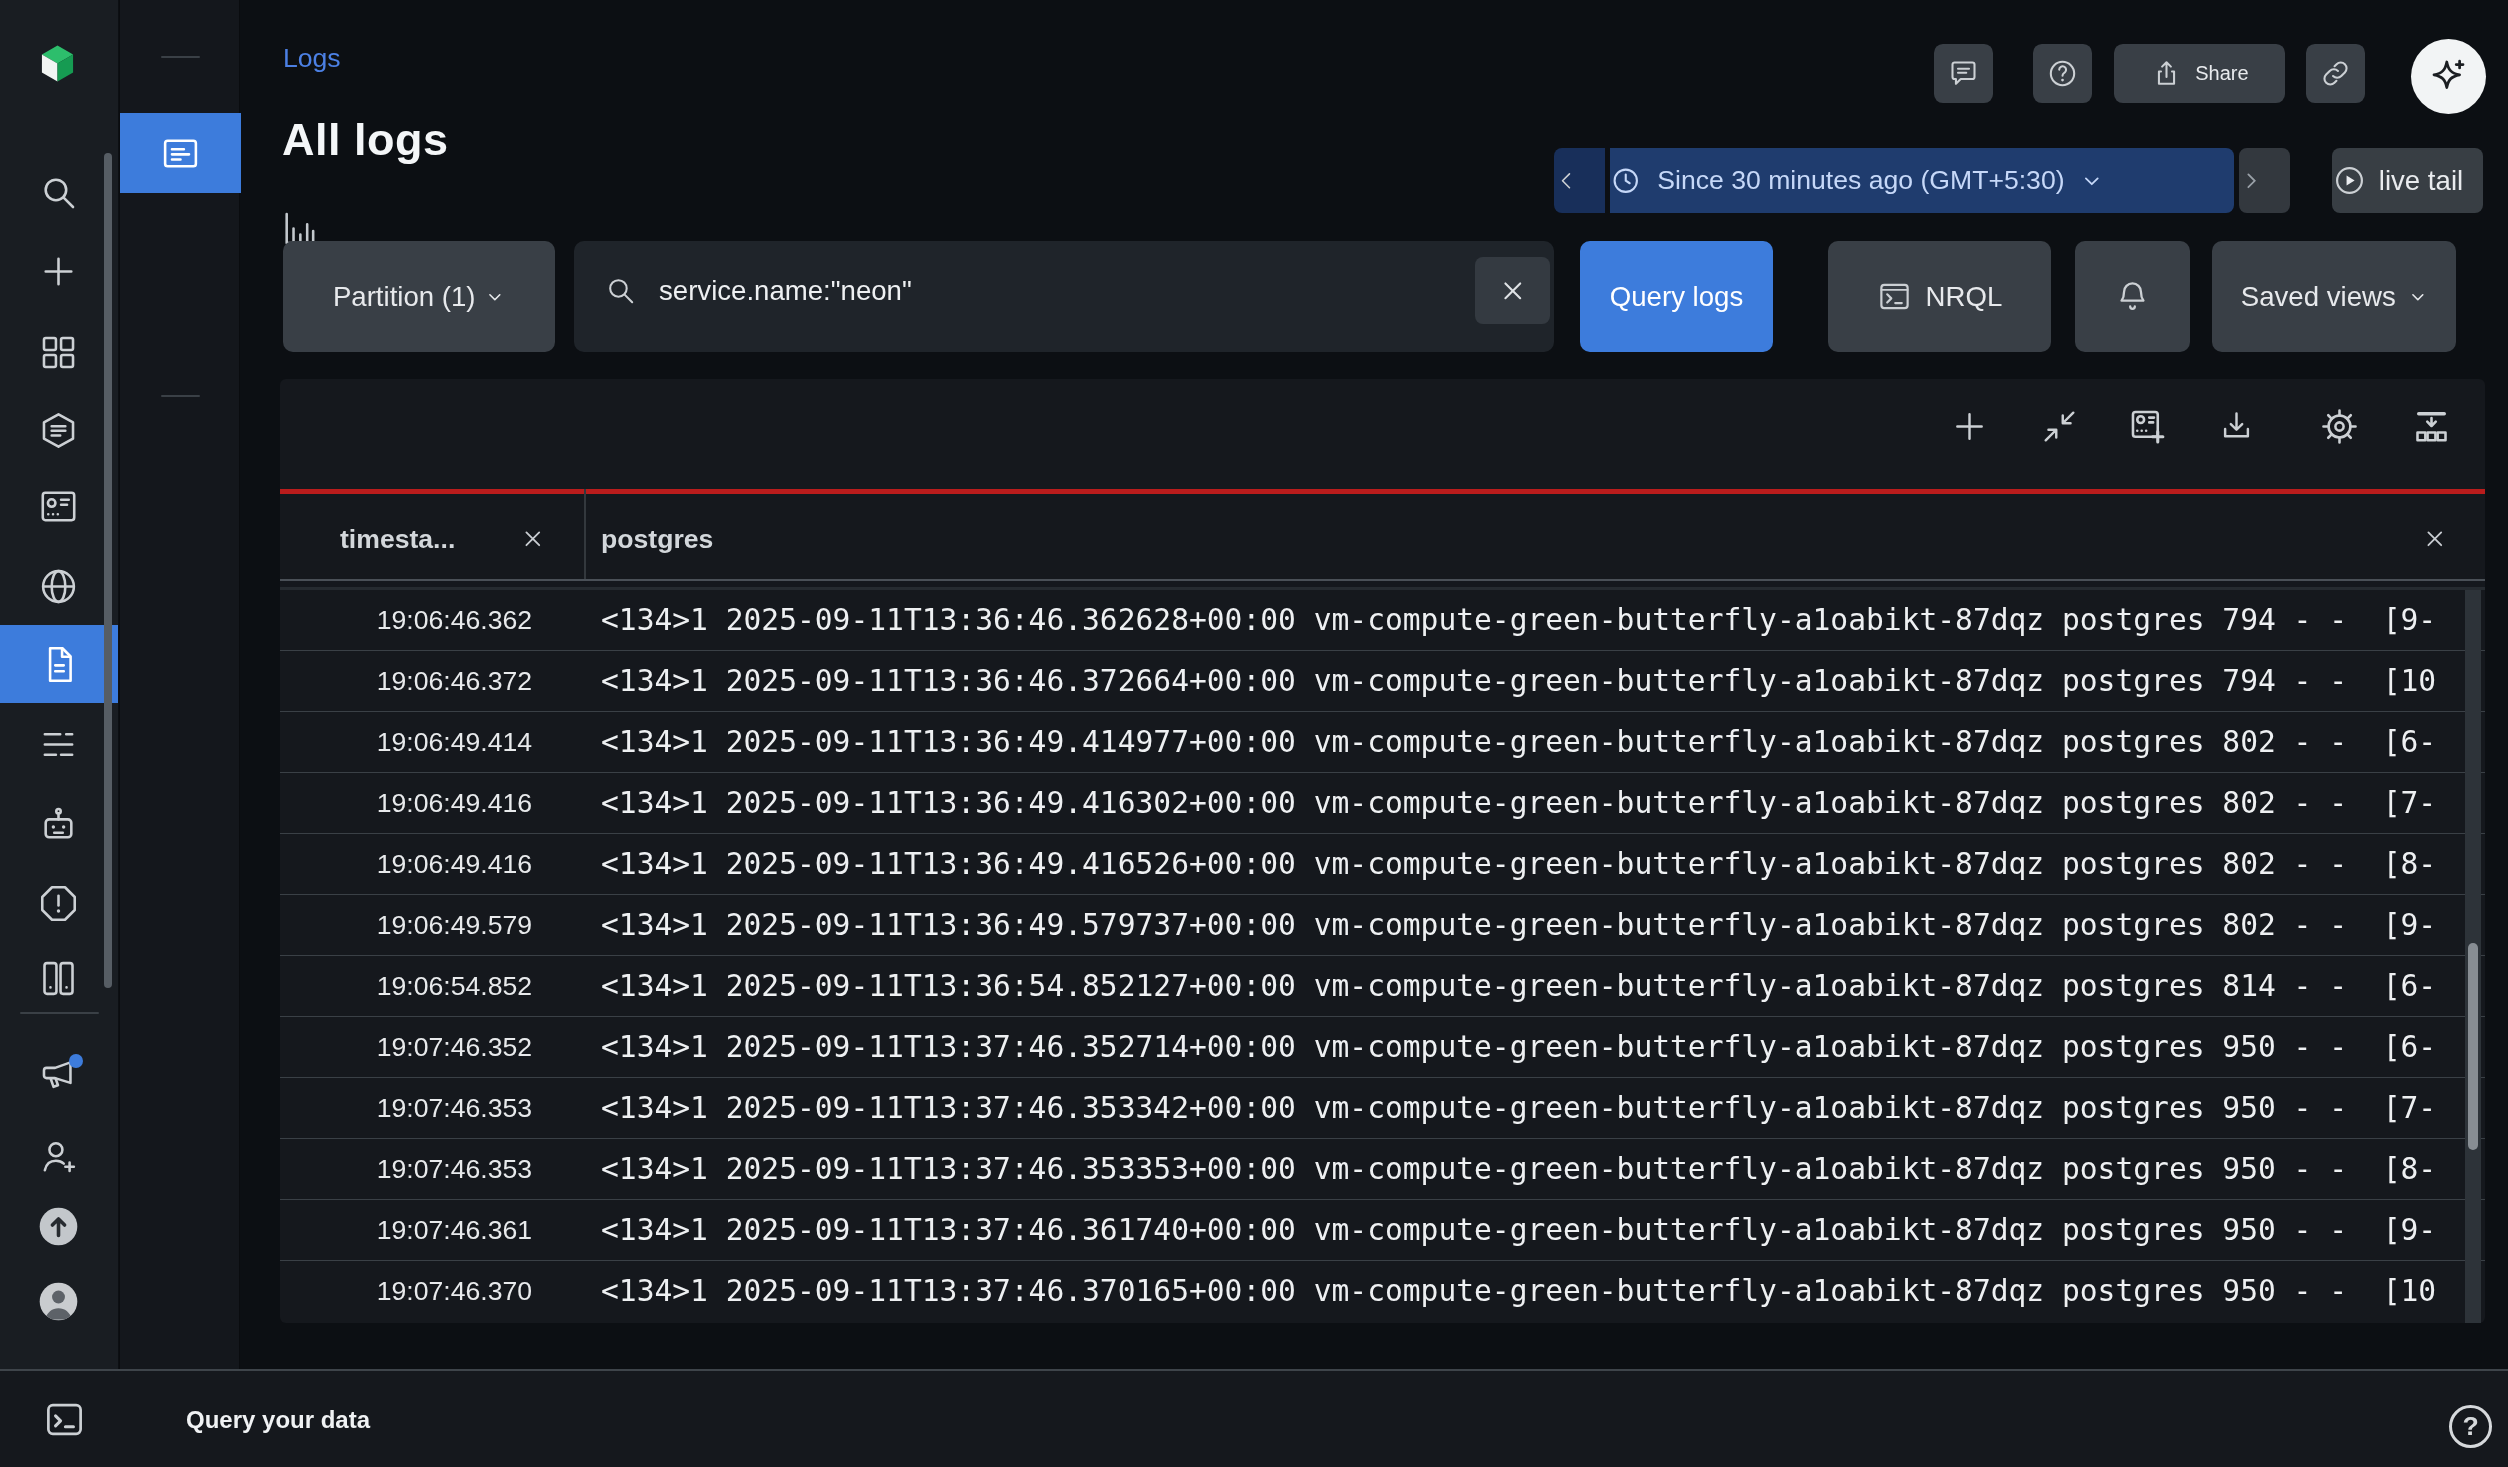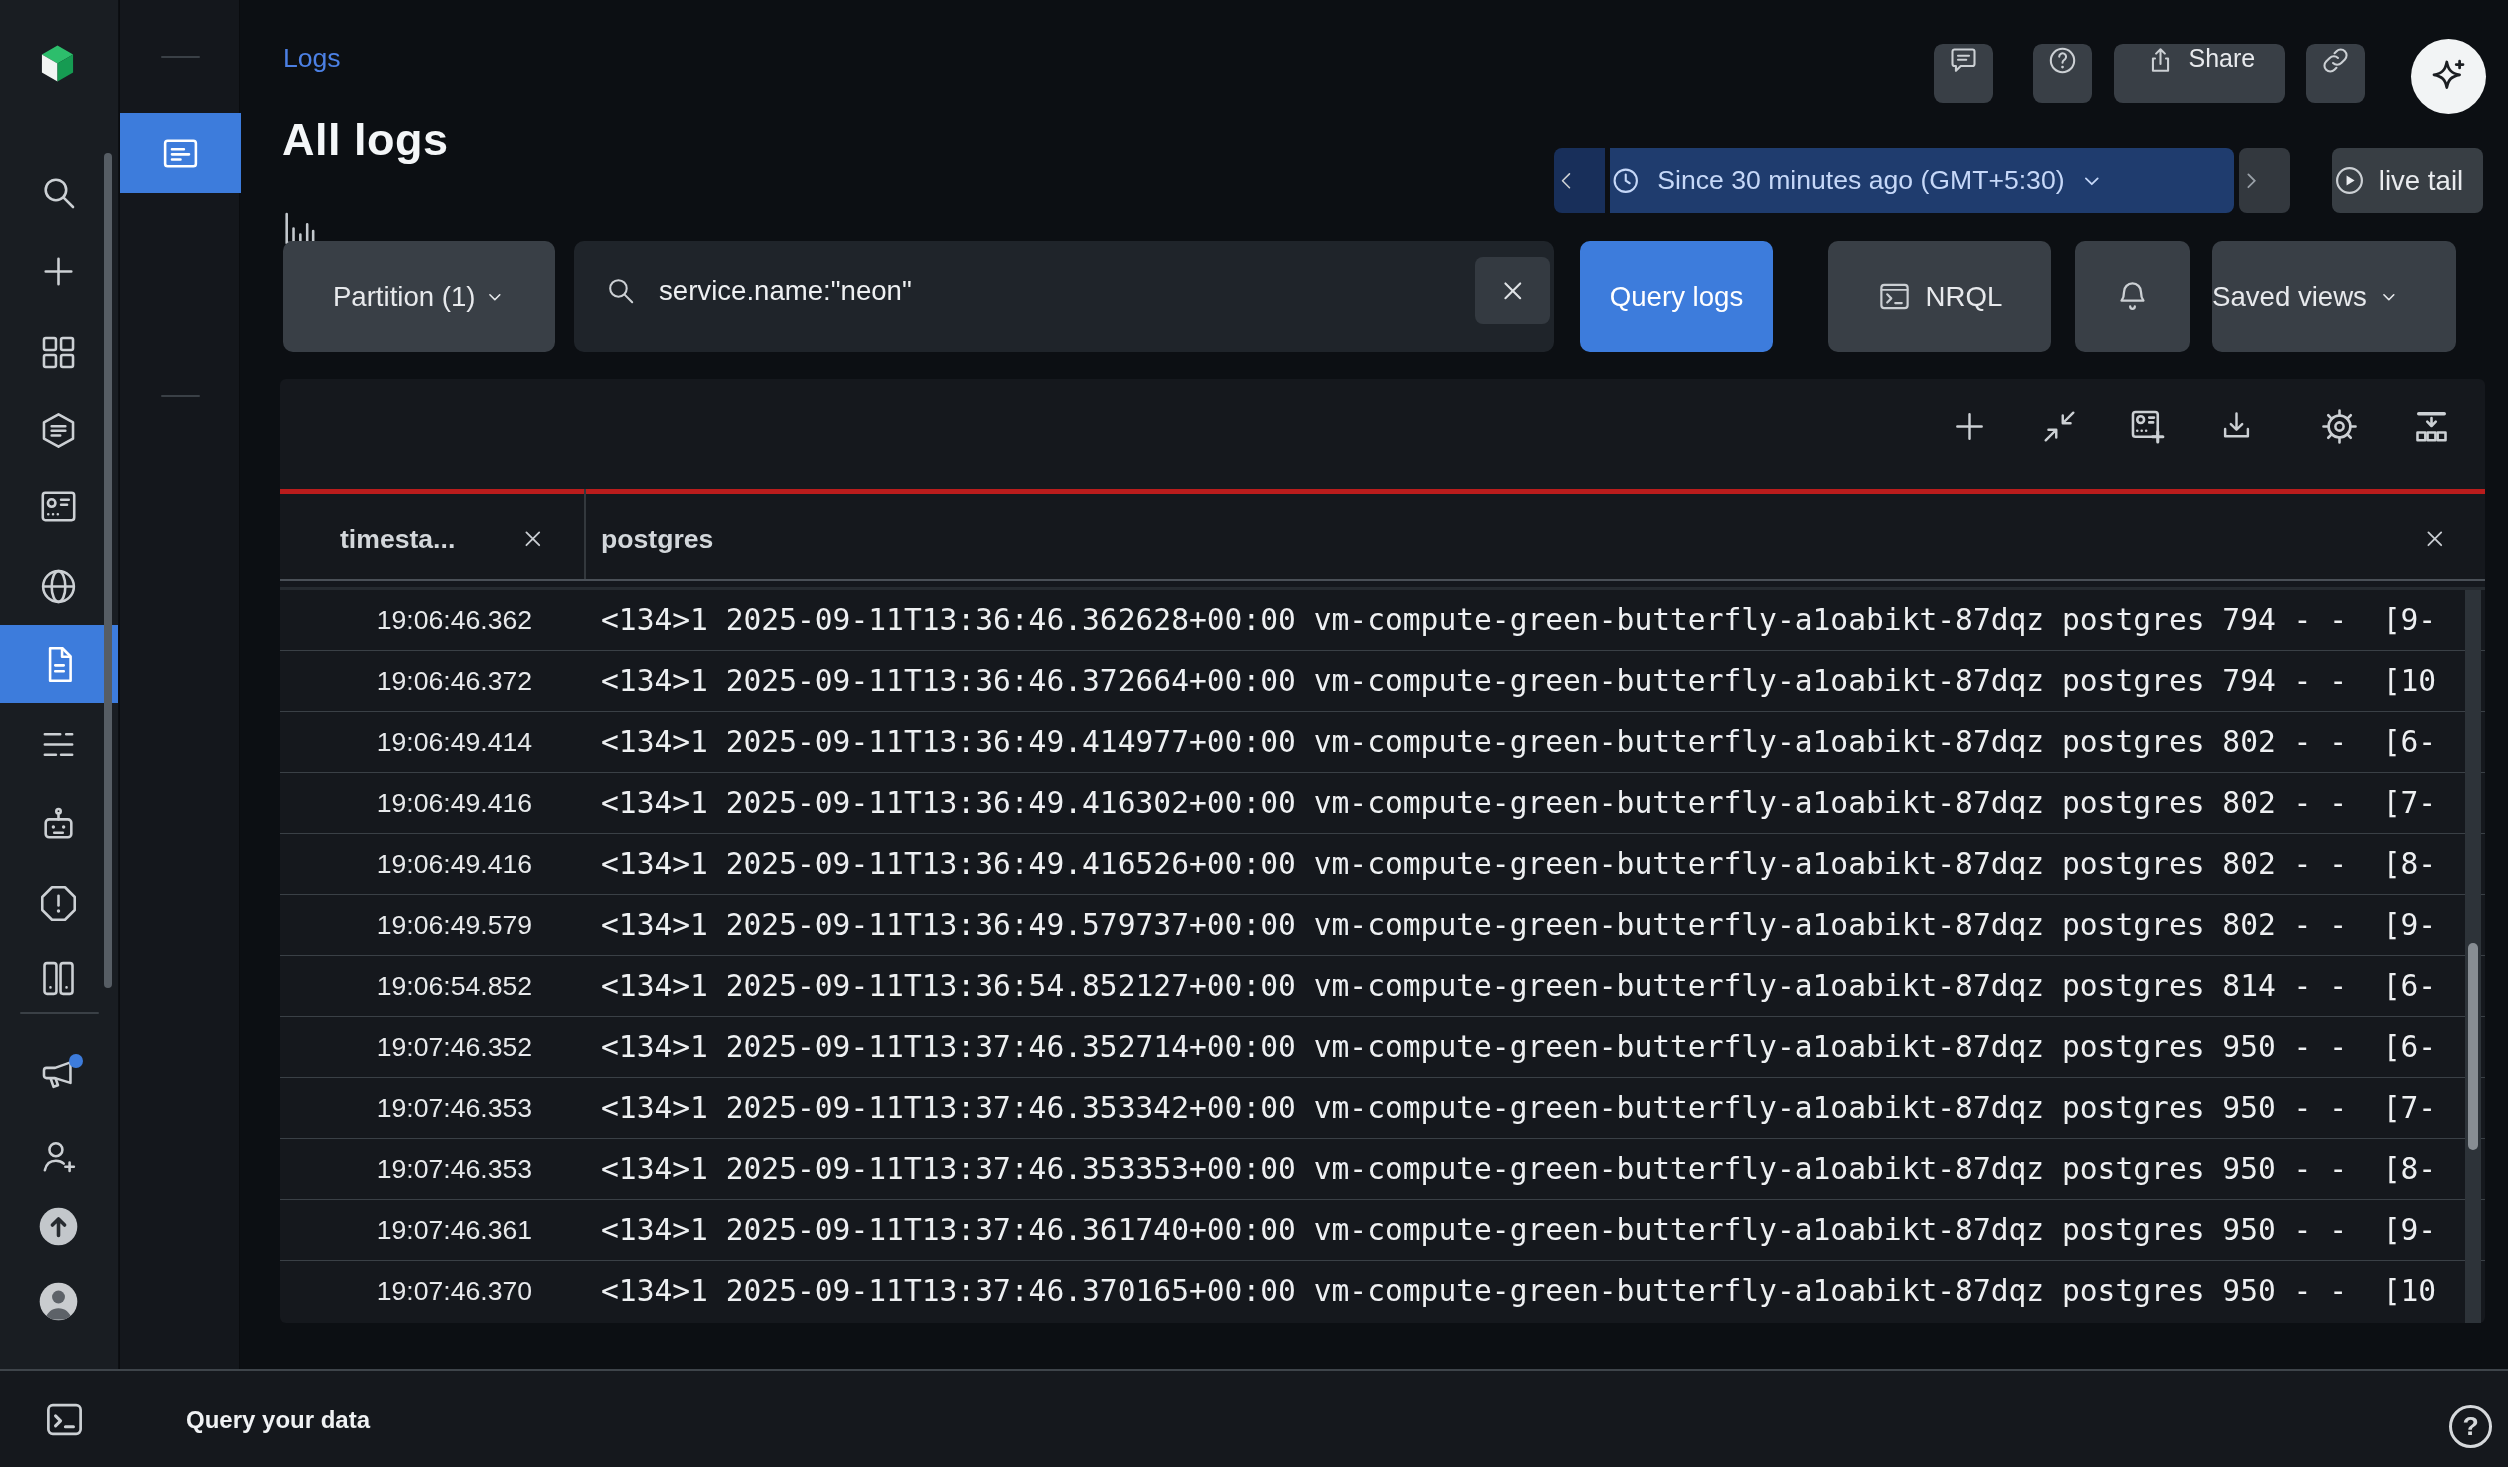--- a/index.html
+++ b/index.html
@@ -15,40 +15,40 @@
   #col2{position:absolute;left:119px;top:0;width:121px;height:1369px;background:#14171c;border-left:1px solid #0a0c0f;border-right:1px solid #0a0c0f}
   .nv{position:absolute;width:43px;height:43px;display:flex;align-items:center;justify-content:center;cursor:pointer}
   .tile{position:absolute;background:#3d7cdc;display:flex;align-items:center;justify-content:center;cursor:pointer}
   .sb-divider{position:absolute;height:2px;background:#3a4046;border-radius:1px}
   #sb-scroll{position:absolute;left:104px;top:153px;width:7.9px;height:835px;background:#565d64;border-radius:3.9px}
   .notif-dot{position:absolute;left:69px;top:1054px;width:13.8px;height:13.8px;border-radius:50%;background:#3d7cdc}
 
   
   .breadcrumb{position:absolute;left:283px;top:43px;font-size:26.6px;color:#4c80e4;cursor:pointer}
   .page-title{position:absolute;left:282px;top:114px;font-size:45px;font-weight:700;color:#f4f6f8;letter-spacing:0.5px}
-  .hbtn{position:absolute;top:44px;height:59px;background:#393f46;border-radius:8.9px;display:flex;justify-content:center;gap:11.8px;cursor:pointer;color:#e8eaed;font-size:25px}
+  .hbtn{position:absolute;top:44px;height:59px;background:#393f46;border-radius:8.9px;display:flex;align-items:center;justify-content:center;gap:11.8px;cursor:pointer;color:#e8eaed;font-size:20px}
   #ai-btn{position:absolute;left:2411px;top:39px;width:75px;height:75px;border-radius:50%;background:#f2f4f5;display:flex;align-items:center;justify-content:center;cursor:pointer}
 
   
   .trow{position:absolute;top:148px;height:65px;display:flex;align-items:center;justify-content:flex-start;cursor:pointer}
   #time-back{left:1554px;width:51px;background:#182f5a;border-radius:7.9px 0 0 7.9px}
   #time-main{left:1610px;width:624px;background:#1f3c6e;border-radius:0 7.9px 7.9px 0;gap:15.8px;color:#c6d8f8;font-size:26.6px}
   #time-fwd{left:2239px;width:51px;background:#33383e;border-radius:7.9px}
   #live-tail{left:2332px;width:151px;background:#383e44;border-radius:8px;gap:11.8px;color:#e9ebee;font-size:27.6px}
 
   
   .frow{position:absolute;top:241px;height:111px;border-radius:9.9px;display:flex;align-items:center;cursor:pointer;font-size:27.6px;color:#e7e9ec}
   #partition-btn{left:283px;width:272px;background:#393f46;justify-content:center;gap:9.9px}
   #search-box{left:574px;width:980px;background:#1f242a;cursor:text}
   #search-input{position:absolute;left:85px;top:0;width:788px;height:99px;background:transparent;border:none;outline:none;color:#eef0f2;font-size:27.6px;font-family:"Liberation Sans",sans-serif}
   #search-clear{position:absolute;left:901px;top:15.8px;width:75px;height:67px;background:#343a41;border-radius:7.9px;display:flex;align-items:center;justify-content:center;cursor:pointer}
   #query-logs-btn{left:1580px;width:193px;background:#3d7cdc;justify-content:center;color:#fff}
   #nrql-btn{left:1828px;width:223px;background:#393f46;justify-content:center;gap:13.8px}
   #alert-bell-btn{left:2075px;width:115px;background:#393f46;justify-content:center}
-  #saved-views-btn{left:2212px;width:244px;background:#393f46;justify-content:flex-start;gap:11.8px}
+  #saved-views-btn{left:2212px;width:244px;background:#393f46;justify-content:center;gap:11.8px}
 
   
   #panel{position:absolute;left:280px;top:379px;width:2205px;height:944px;background:#15181d;border-radius:5.9px}
   .tool{position:absolute;top:404px;width:45px;height:45px;display:flex;align-items:center;justify-content:center;cursor:pointer}
   #thead{position:absolute;left:0;top:110px;width:100%;height:102px;border-top:5px solid #b91c1c}
   .th{position:absolute;top:0;height:90px;display:flex;align-items:center;font-size:26.6px;font-weight:700;color:#d3d7db}
   .hx{cursor:pointer}
   #col-div{position:absolute;left:304px;top:110px;width:2px;height:90px;background:#33383d}
   #hline1{position:absolute;left:0;top:200px;width:100%;height:2px;background:#4a5057}
   #hline2{position:absolute;left:0;top:208px;width:100%;height:3px;background:#262b30}

